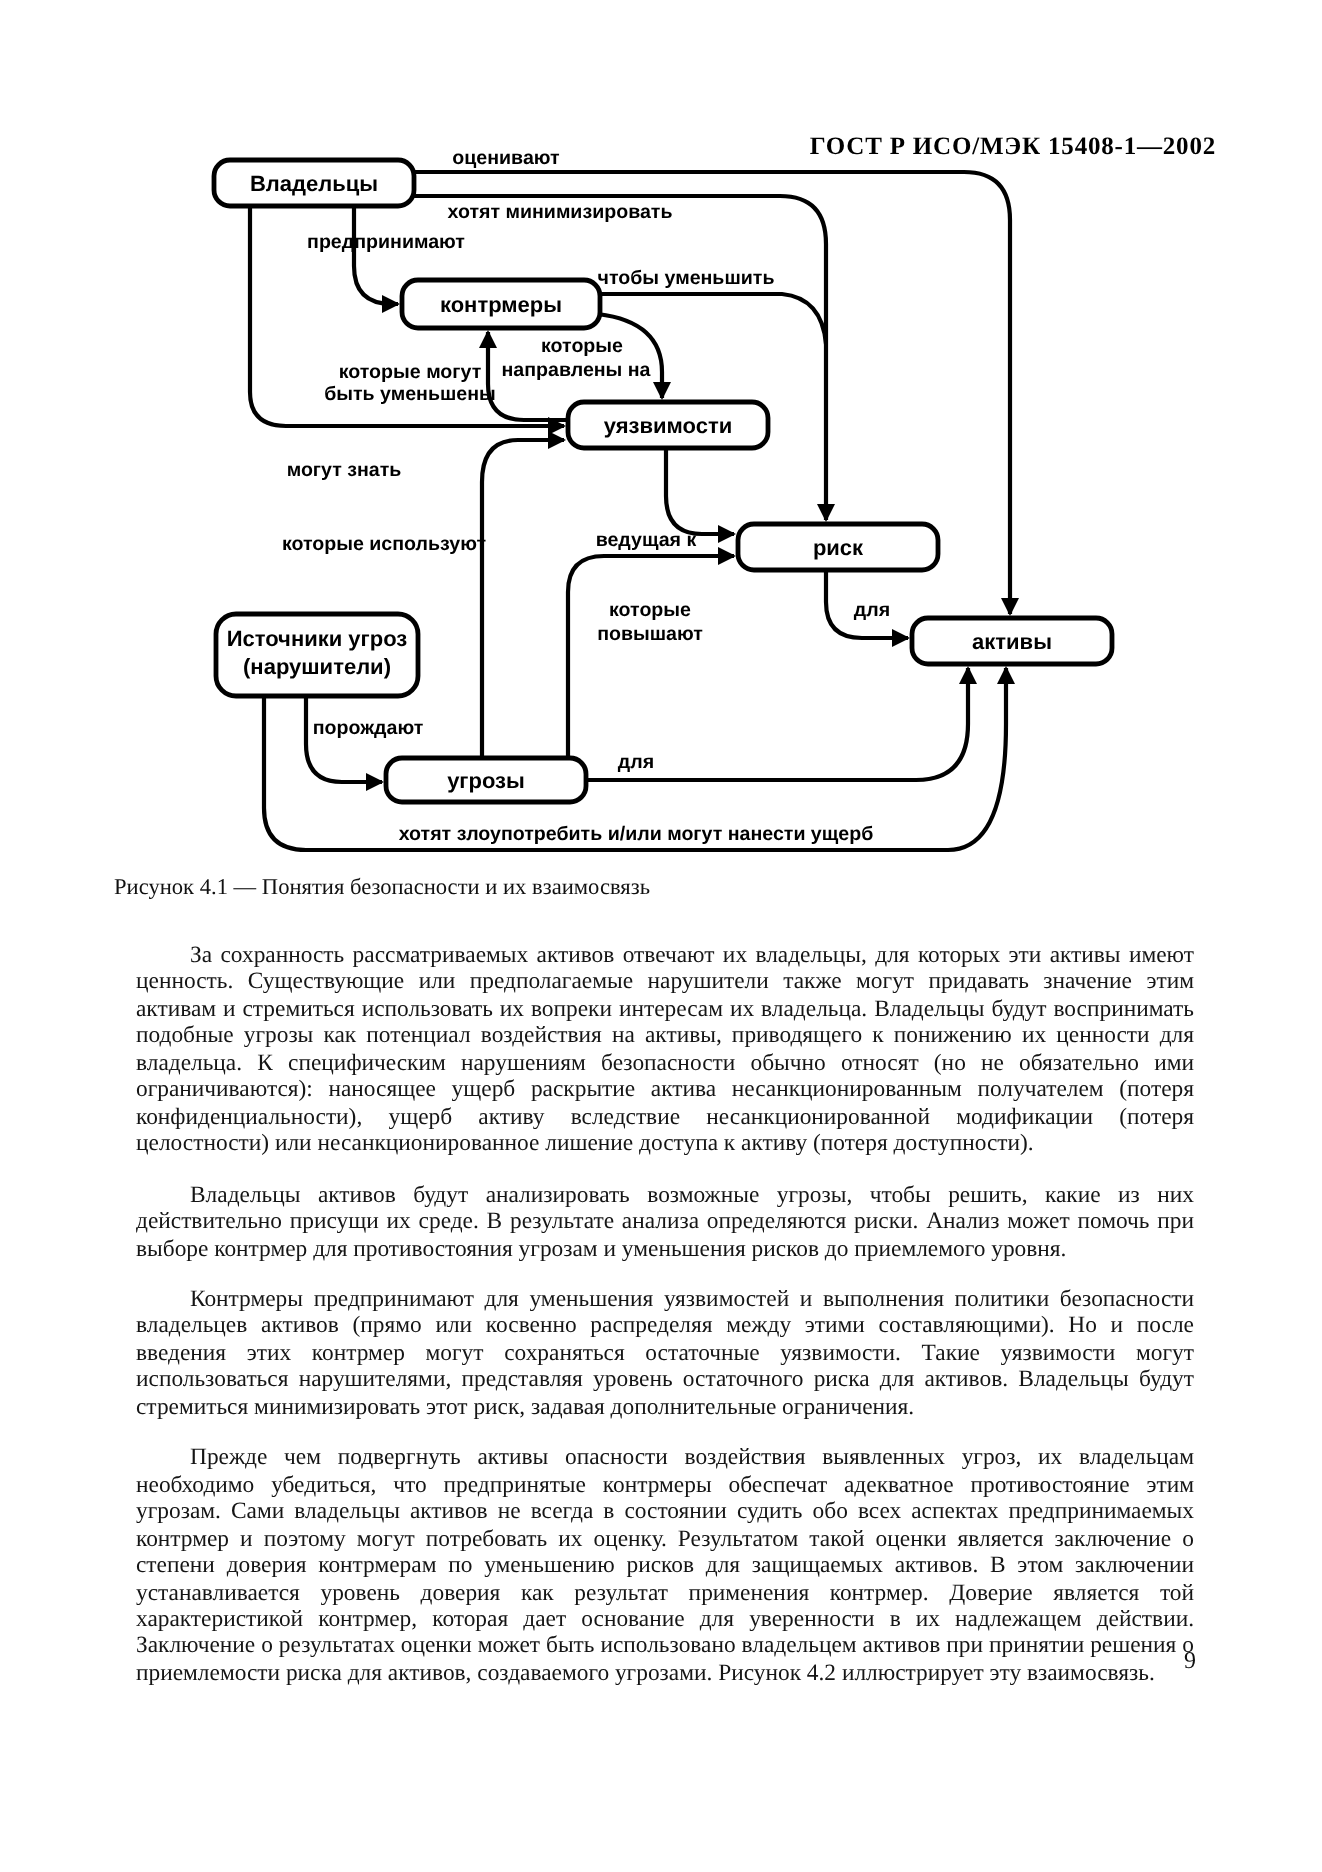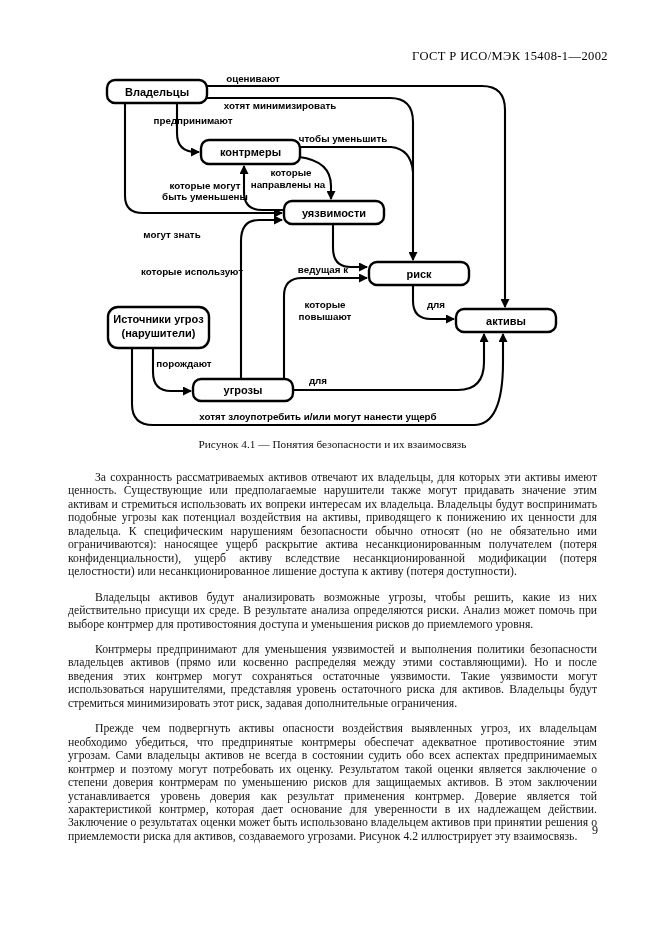--- a/index.html
+++ b/index.html
@@ -2,36 +2,36 @@
 <html><head>
 <meta charset="utf-8">
 <style>
   html,body{margin:0;padding:0;background:#888;}
   .page{
     position:relative;width:661px;height:936px;background:#ffffff;
     font-family:"Liberation Serif", serif;color:#141414;overflow:hidden;
     margin:0 auto;
   }
   .header{
-    position:absolute;top:49px;left:57px;width:551px;
-    text-align:right;font-weight:normal;font-size:12.5px;letter-spacing:.4px;
+    position:absolute;top:66px;left:57px;width:551px;
+    text-align:right;font-weight:bold;font-size:12.5px;letter-spacing:.4px;
     color:#000;
   }
   .diagram{position:absolute;left:0;top:0;width:661px;height:458px;}
   .diagram text{fill:#000;}
   .boxlabel{
     font-family:"Liberation Sans", sans-serif;font-weight:bold;font-size:11px;
   }
   .edgelabel{
     font-family:"Liberation Sans", sans-serif;font-weight:bold;font-size:9.8px;
   }
   .nodebox{fill:#fff;stroke:#000;stroke-width:2.4;}
   .edge{fill:none;stroke:#000;stroke-width:2.1;}
   .caption{
-    position:absolute;top:438px;left:57px;width:551px;text-align:center;
+    position:absolute;top:438px;left:57px;width:551px;text-align:left;
     font-size:11.3px;color:#101010;
   }
   .body-text{
     position:absolute;top:459px;left:56px;width:553px;
     font-size:11.7px;line-height:13.45px;text-align:justify;color:#151515;
   }
   .body-text p{margin:12px;text-indent:27px;}
   .page-number{
     position:absolute;top:823px;left:57px;width:541px;text-align:right;
     font-size:12px;color:#101010;
@@ -118,20 +118,20 @@
         <rect class="nodebox" x="193" y="379" width="100" height="22" rx="8"></rect>
         <text class="boxlabel" x="243" y="394">угрозы</text>
       </g>
     </g>
   </svg>
 
   <div class="caption">Рисунок 4.1 — Понятия безопасности и их взаимосвязь</div>
 
   <div class="body-text">
     <p>За сохранность рассматриваемых активов отвечают их владельцы, для которых эти активы имеют ценность. Существующие или предполагаемые нарушители также могут придавать значение этим активам и стремиться использовать их вопреки интересам их владельца. Владельцы будут воспринимать подобные угрозы как потенциал воздействия на активы, приводящего к понижению их ценности для владельца. К специфическим нарушениям безопасности обычно относят (но не обязательно ими ограничиваются): наносящее ущерб раскрытие актива несанкционированным получателем (потеря конфиденциальности), ущерб активу вследствие несанкционированной модификации (потеря целостности) или несанкционированное лишение доступа к активу (потеря доступности).</p>
-    <p>Владельцы активов будут анализировать возможные угрозы, чтобы решить, какие из них действительно присущи их среде. В результате анализа определяются риски. Анализ может помочь при выборе контрмер для противостояния доступа и уменьшения рисков до приемлемого уровня.</p>
+    <p>Владельцы активов будут анализировать возможные угрозы, чтобы решить, какие из них действительно присущи их среде. В результате анализа определяются риски. Анализ может помочь при выборе контрмер для противостояния угрозам и уменьшения рисков до приемлемого уровня.</p>
     <p>Контрмеры предпринимают для уменьшения уязвимостей и выполнения политики безопасности владельцев активов (прямо или косвенно распределяя между этими составляющими). Но и после введения этих контрмер могут сохраняться остаточные уязвимости. Такие уязвимости могут использоваться нарушителями, представляя уровень остаточного риска для активов. Владельцы будут стремиться минимизировать этот риск, задавая дополнительные ограничения.</p>
     <p>Прежде чем подвергнуть активы опасности воздействия выявленных угроз, их владельцам необходимо убедиться, что предпринятые контрмеры обеспечат адекватное противостояние этим угрозам. Сами владельцы активов не всегда в состоянии судить обо всех аспектах предпринимаемых контрмер и поэтому могут потребовать их оценку. Результатом такой оценки является заключение о степени доверия контрмерам по уменьшению рисков для защищаемых активов. В этом заключении устанавливается уровень доверия как результат применения контрмер. Доверие является той характеристикой контрмер, которая дает основание для уверенности в их надлежащем действии. Заключение о результатах оценки может быть использовано владельцем активов при принятии решения о приемлемости риска для активов, создаваемого угрозами. Рисунок 4.2 иллюстрирует эту взаимосвязь.</p>
   </div>
 
   <div class="page-number">9</div>
 
 </div>
 
 </body></html>

